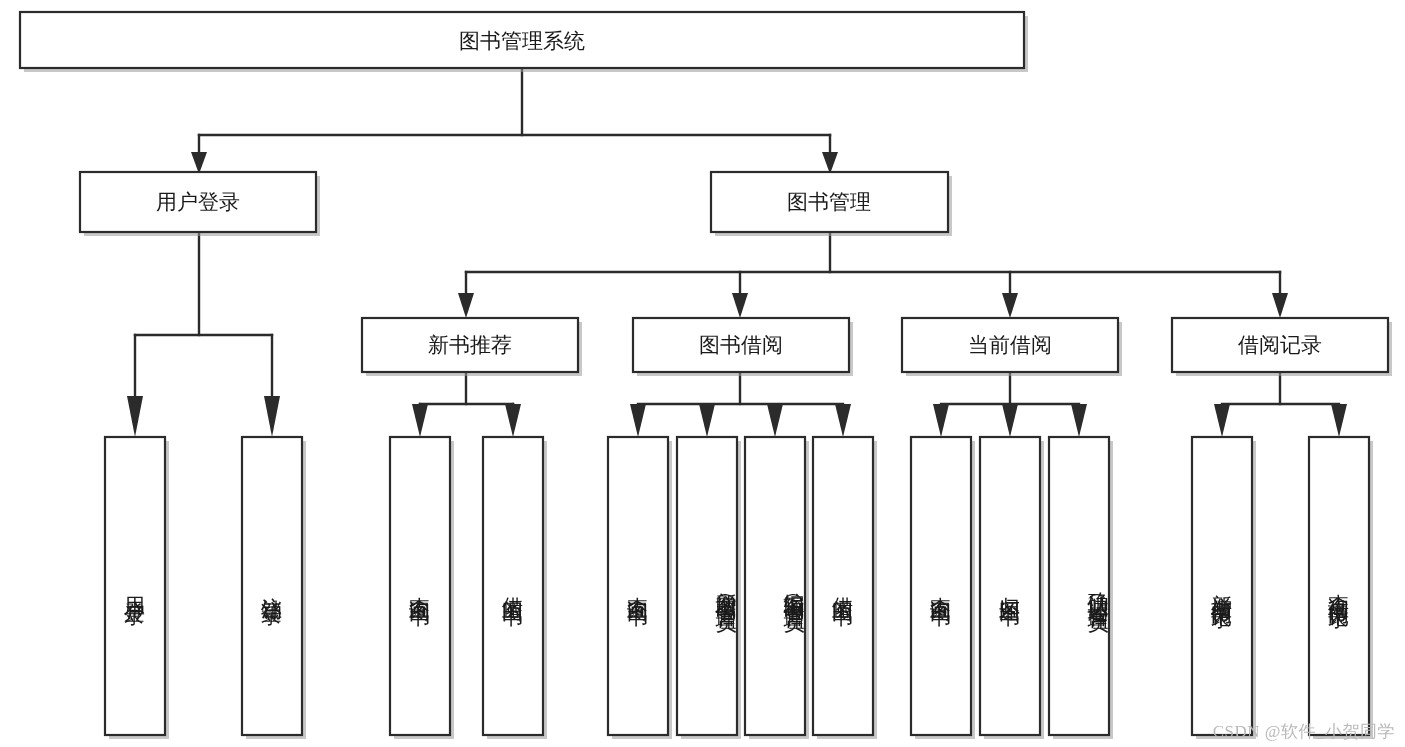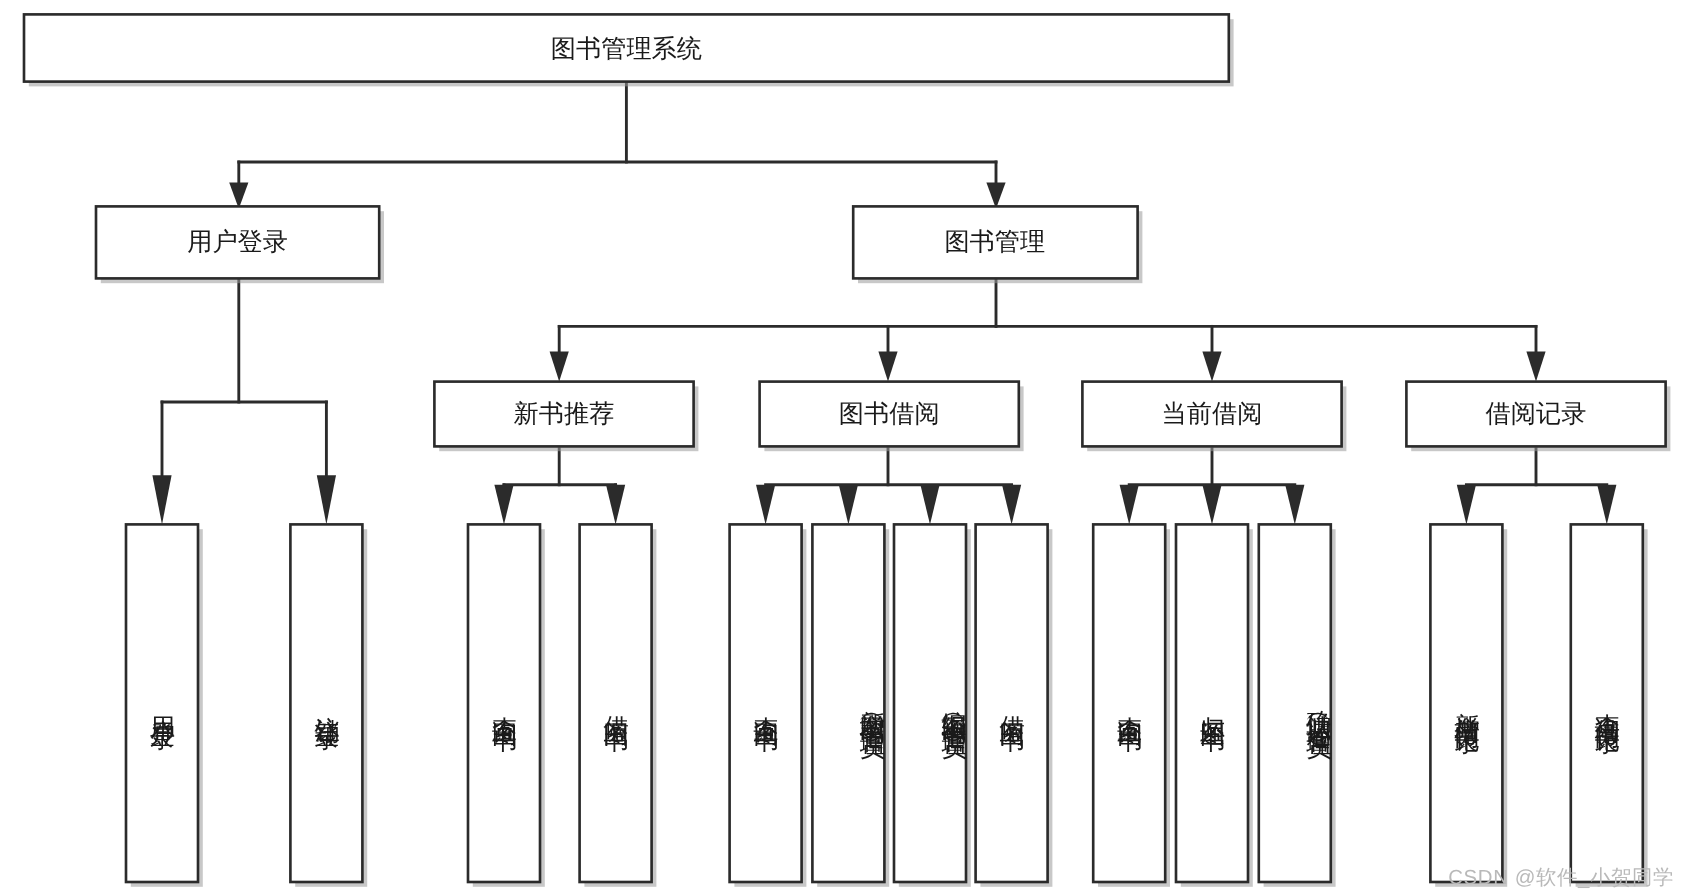--- a/index.html
+++ b/index.html
@@ -56,21 +56,21 @@
     line-height: 1.0;
     color: #1a1a1a;
     letter-spacing: 3px;
     pointer-events: none;
     white-space: nowrap;
   }
   .watermark {
     position: absolute;
     right: 10px;
     bottom: 4px;
-    font-family: Liberation Sans, sans-serif;
+    font-family: Liberation Serif, serif;
     font-size: 17px;
     color: #b9b9b9;
     letter-spacing: 0.5px;
     user-select: none;
   }
 </style>
 </head>
 <body>
 
 <svg id="diagram" viewBox="0 0 1405 747" xmlns="http://www.w3.org/2000/svg">

